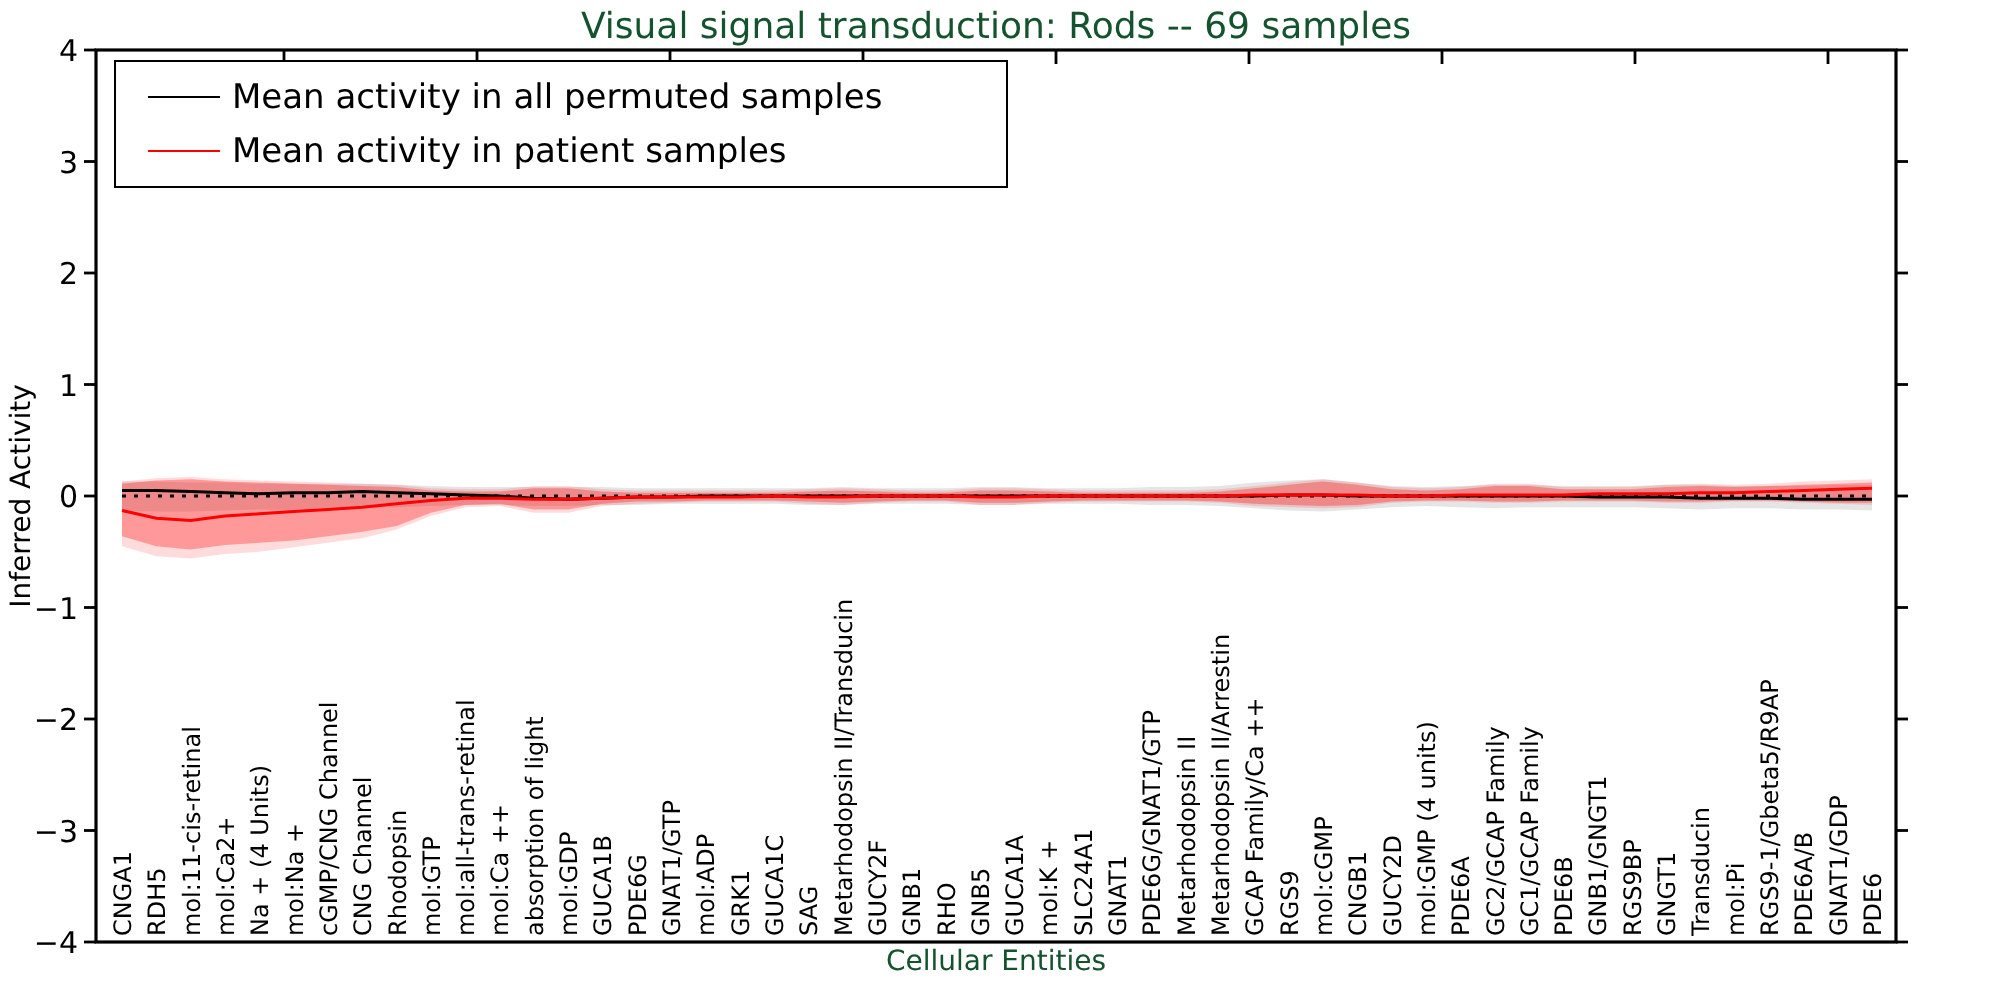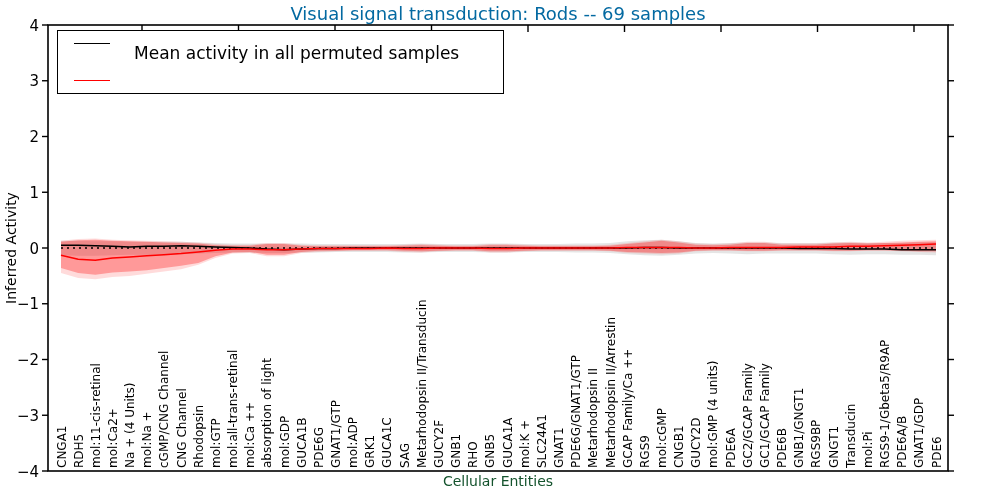--- a/index.html
+++ b/index.html
@@ -3,38 +3,38 @@
 <meta charset="utf-8">
 <style>
   html,body{margin:0;padding:0;background:#fff;}
   #figure{
     position:relative;width:1000px;height:500px;background:#ffffff;
     font-family:"DejaVu Sans","Liberation Sans",sans-serif;overflow:hidden;
   }
   #chart-svg{position:absolute;left:0;top:0;}
   .fig-title{
     position:absolute;left:48px;top:3px;width:900px;text-align:center;
-    font-size:18px;color:#0369a1;
+    font-size:18px;color:#14532d;
   }
   .x-label{
     position:absolute;left:48px;top:473px;width:900px;text-align:center;
     font-size:14px;color:#14532d;
   }
   .y-label{
     position:absolute;left:11px;top:248px;white-space:nowrap;
     transform:translate(-50%,-50%) rotate(-90deg);
     font-size:14px;color:#000;
   }
   .legend{
     position:absolute;left:57px;top:30px;width:447px;height:64px;
     background:#fff;border:1.6px solid #000;box-sizing:border-box;
     display:flex;flex-direction:column;justify-content:space-around;
     padding:4px 10px;z-index:5;
   }
-  .legend-row{display:flex;gap:24px;}
+  .legend-row{display:flex;align-items:center;gap:6px;}
   .legend-line{width:36px;height:0;border-top:1.8px solid #000;margin-left:6px;}
   .legend-text{font-size:17px;color:#000;}
 </style>
 </head>
 <body>
 
 <div id="figure">
   <svg id="chart-svg" width="1000" height="500">
       <polygon points="61,240.7525 78.15686274509804,240.7525 95.31372549019608,241.31 112.47058823529412,241.31 129.62745098039215,241.8675 146.7843137254902,241.8675 163.94117647058823,241.8675 181.09803921568627,241.8675 198.2549019607843,242.425 215.41176470588235,242.9825 232.5686274509804,243.54 249.72549019607843,243.54 266.88235294117646,243.54 284.0392156862745,243.54 301.19607843137254,243.54 318.3529411764706,244.0975 335.5098039215686,244.0975 352.66666666666663,244.0975 369.8235294117647,244.0975 386.98039215686276,244.0975 404.1372549019608,244.0975 421.2941176470588,243.54 438.45098039215685,244.0975 455.6078431372549,244.0975 472.7647058823529,244.0975 489.92156862745094,243.54 507.078431372549,243.54 524.2352941176471,244.0975 541.3921568627451,244.0975 558.5490196078431,244.0975 575.7058823529412,243.54 592.8627450980392,243.54 610.0196078431372,242.9825 627.1764705882352,241.31 644.3333333333333,240.195 661.4901960784314,239.6375 678.6470588235294,241.31 695.8039215686274,242.9825 712.9607843137255,243.54 730.1176470588235,242.9825 747.2745098039215,242.425 764.4313725490196,242.425 781.5882352941176,242.9825 798.7450980392157,242.9825 815.9019607843137,242.9825 833.0588235294117,242.425 850.2156862745098,242.425 867.3725490196078,242.9825 884.5294117647059,242.9825 901.6862745098039,242.9825 918.8431372549019,242.425 936,242.425 936,255.2475 918.8431372549019,254.69 901.6862745098039,254.69 884.5294117647059,254.1325 867.3725490196078,254.1325 850.2156862745098,254.69 833.0588235294117,254.1325 815.9019607843137,253.575 798.7450980392157,253.575 781.5882352941176,253.575 764.4313725490196,253.575 747.2745098039215,254.1325 730.1176470588235,253.575 712.9607843137255,253.0175 695.8039215686274,253.575 678.6470588235294,254.69 661.4901960784314,255.805 644.3333333333333,255.2475 627.1764705882352,254.1325 610.0196078431372,253.0175 592.8627450980392,252.46 575.7058823529412,252.46 558.5490196078431,251.9025 541.3921568627451,251.9025 524.2352941176471,251.9025 507.078431372549,252.46 489.92156862745094,252.46 472.7647058823529,251.9025 455.6078431372549,251.9025 438.45098039215685,251.9025 421.2941176470588,252.46 404.1372549019608,252.46 386.98039215686276,251.9025 369.8235294117647,251.9025 352.66666666666663,251.9025 335.5098039215686,251.9025 318.3529411764706,252.46 301.19607843137254,252.46 284.0392156862745,253.0175 266.88235294117646,253.0175 249.72549019607843,252.46 232.5686274509804,252.46 215.41176470588235,253.0175 198.2549019607843,253.575 181.09803921568627,254.1325 163.94117647058823,254.1325 146.7843137254902,254.69 129.62745098039215,254.69 112.47058823529412,255.2475 95.31372549019608,255.805 78.15686274509804,255.805 61,255.2475" fill="#aaaaaa" fill-opacity="0.3" stroke="none"></polygon>
       <polygon points="61,240.7525 78.15686274509804,239.08 95.31372549019608,238.5225 112.47058823529412,239.6375 129.62745098039215,240.195 146.7843137254902,240.7525 163.94117647058823,241.31 181.09803921568627,241.8675 198.2549019607843,242.425 215.41176470588235,244.0975 232.5686274509804,244.655 249.72549019607843,244.655 266.88235294117646,242.9825 284.0392156862745,242.9825 301.19607843137254,244.655 318.3529411764706,245.2125 335.5098039215686,245.2125 352.66666666666663,245.2125 369.8235294117647,245.2125 386.98039215686276,245.2125 404.1372549019608,244.655 421.2941176470588,244.0975 438.45098039215685,244.655 455.6078431372549,245.2125 472.7647058823529,245.2125 489.92156862745094,244.0975 507.078431372549,244.0975 524.2352941176471,244.655 541.3921568627451,245.2125 558.5490196078431,245.2125 575.7058823529412,245.2125 592.8627450980392,245.2125 610.0196078431372,244.655 627.1764705882352,242.9825 644.3333333333333,241.31 661.4901960784314,239.6375 678.6470588235294,241.31 695.8039215686274,243.54 712.9607843137255,244.0975 730.1176470588235,243.54 747.2745098039215,241.8675 764.4313725490196,241.8675 781.5882352941176,243.54 798.7450980392157,243.54 815.9019607843137,243.54 833.0588235294117,242.425 850.2156862745098,241.8675 867.3725490196078,242.425 884.5294117647059,241.8675 901.6862745098039,240.7525 918.8431372549019,240.195 936,239.6375 936,252.46 918.8431372549019,251.9025 901.6862745098039,251.345 884.5294117647059,250.7875 867.3725490196078,250.7875 850.2156862745098,251.345 833.0588235294117,251.345 815.9019607843137,250.7875 798.7450980392157,250.7875 781.5882352941176,250.7875 764.4313725490196,251.345 747.2745098039215,251.345 730.1176470588235,250.7875 712.9607843137255,250.7875 695.8039215686274,251.345 678.6470588235294,253.575 661.4901960784314,254.1325 644.3333333333333,253.575 627.1764705882352,253.0175 610.0196078431372,251.345 592.8627450980392,250.7875 575.7058823529412,250.7875 558.5490196078431,250.7875 541.3921568627451,250.7875 524.2352941176471,251.345 507.078431372549,252.46 489.92156862745094,252.46 472.7647058823529,250.7875 455.6078431372549,250.7875 438.45098039215685,251.345 421.2941176470588,252.46 404.1372549019608,251.9025 386.98039215686276,250.7875 369.8235294117647,250.7875 352.66666666666663,250.7875 335.5098039215686,251.345 318.3529411764706,251.9025 301.19607843137254,253.0175 284.0392156862745,256.3625 266.88235294117646,256.3625 249.72549019607843,253.0175 232.5686274509804,253.575 215.41176470588235,258.035 198.2549019607843,264.725 181.09803921568627,269.185 163.94117647058823,271.415 146.7843137254902,273.645 129.62745098039215,275.875 112.47058823529412,276.99 95.31372549019608,279.22 78.15686274509804,278.105 61,273.0875" fill="#ff0000" fill-opacity="0.14" stroke="none"></polygon>
@@ -137,15 +137,16 @@
   <div class="y-label">Inferred Activity</div>
   <div class="x-label">Cellular Entities</div>
 
   <div class="legend">
     <div class="legend-row">
       <span class="legend-line" id="legend-line-0" style="border-top-color: rgb(0, 0, 0);"></span>
       <span class="legend-text">Mean activity in all permuted samples</span>
     </div>
     <div class="legend-row">
       <span class="legend-line" id="legend-line-1" style="border-top-color: rgb(255, 0, 0);"></span>
+      <span class="legend-text">Mean activity in patient samples</span>
     </div>
   </div>
 </div>
 
 </body></html>

